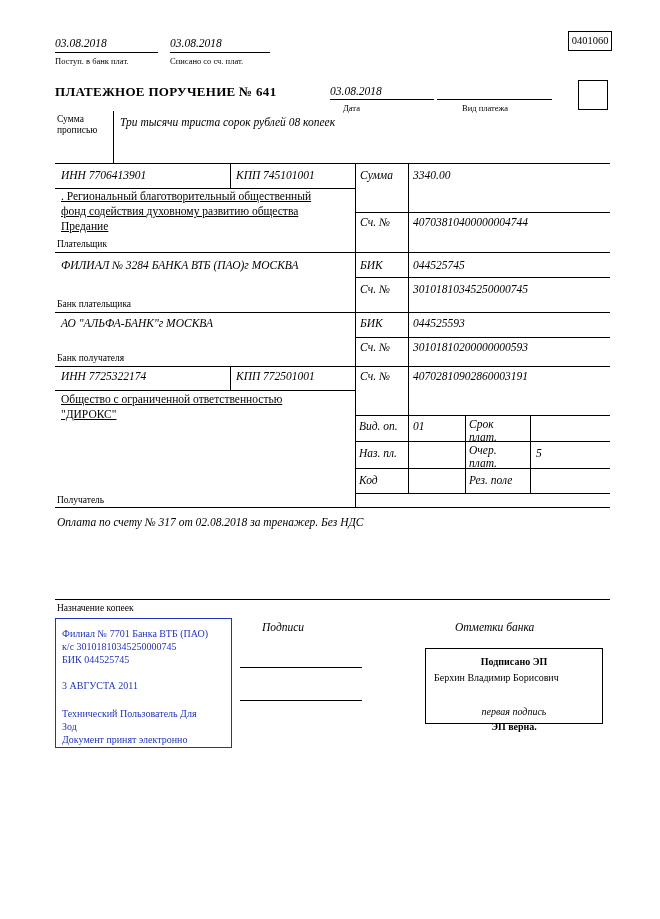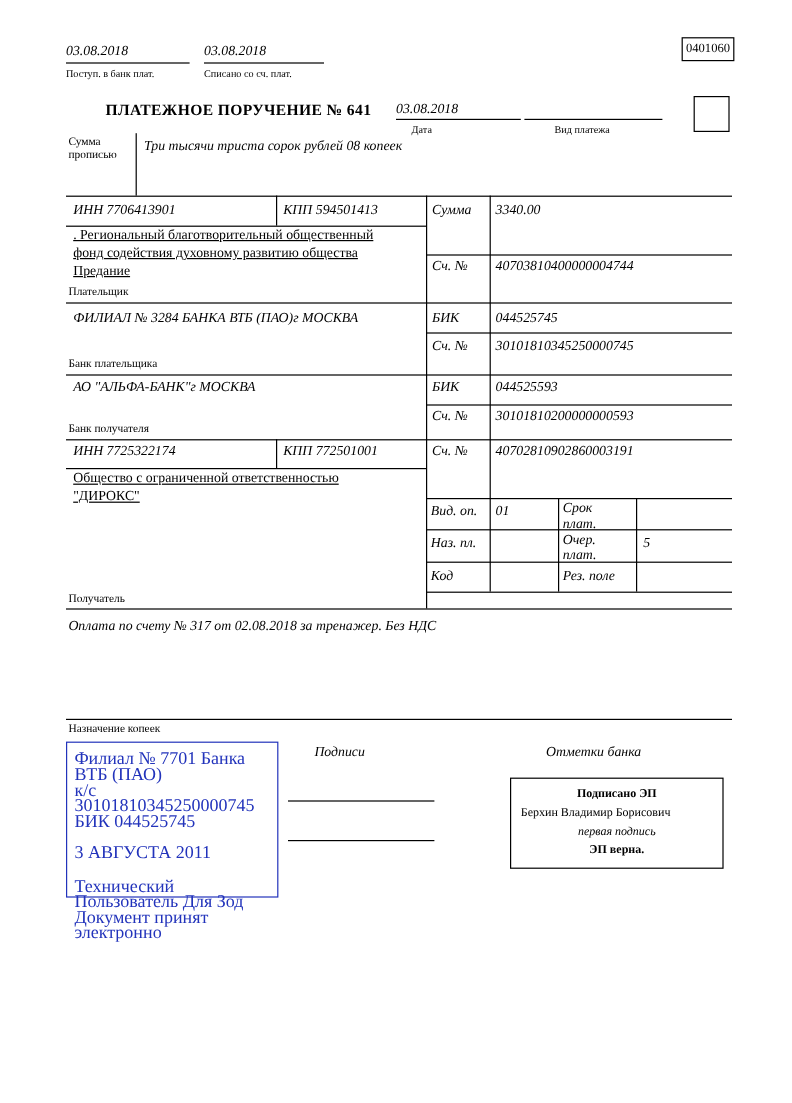--- a/index.html
+++ b/index.html
@@ -7,37 +7,37 @@
   .page {
     position:relative; width:660px; height:919px; background:#fff;
     font-family:"Liberation Serif","DejaVu Serif",serif; color:#000; overflow:hidden;
   }
   .txt  { position:absolute; white-space:nowrap; }
   .wrap { position:absolute; }
   .b    { font-size:11.5px; line-height:13px;font-style:italic; }
   .nameblk { font-size:11.5px; line-height:15px;text-decoration:underline; }
   .cap  { font-size:8.5px; line-height:10px; }
   .capm { font-size:9.5px; line-height:11px; }
-  .title { font-size:13px; font-weight:bold; letter-spacing:0.3px;margin-left:33px; }
+  .title { font-size:13px; font-weight:bold; letter-spacing:0.3px; }
   .hline { position:absolute; height:1px; background:#000; }
   .vline { position:absolute; width:1px;  background:#000; }
   .box   { position:absolute; border:1px solid #000; }
   .codebox { font-size:10.5px; line-height:18px; text-align:center; }
   .stamp {
     position:absolute; border:1px solid var(--stamp-blue,#2233bb);
-    color:var(--stamp-blue,#2233bb); font-size:15px; line-height:13px;
+    color:var(--stamp-blue,#2233bb); font-size:10px; line-height:13px;
     padding:8px 6px 0 6px;
   }
   .stamp p { margin:0; }
   .stamp .gap-a { margin-top:13px; }
   .stamp .gap-b { margin-top:15px; width:150px; }
   .esign { position:absolute; border:1px solid #000; font-size:10px; line-height:13px; padding:6px 8px 0 8px; }
   .esign .t { text-align:center; font-weight:bold; }
   .esign .n { margin-top:3px; }
-  .esign .i { margin-top:3px; text-align:center; font-style:italic; }
+  .esign .i { margin-top:21px; text-align:center; font-style:italic; }
   .esign .v { margin-top:2px; text-align:center; font-weight:bold; }
 </style>
 </head>
 <body>
 
 <div class="page">
 
   <div class="txt b" style="left:55px;top:37px">03.08.2018</div>
   <div class="hline" style="left:55px;top:52px;width:103px"></div>
   <div class="txt cap" style="left:55px;top:56px">Поступ. в банк плат.</div>
@@ -78,21 +78,21 @@
   <div class="hline" style="left:55px;top:507px;width:555px"></div>
 
   <div class="vline" style="left:230px;top:163px;height:25px"></div>
   <div class="vline" style="left:355px;top:163px;height:344px"></div>
   <div class="vline" style="left:408px;top:163px;height:330px"></div>
   <div class="vline" style="left:230px;top:366px;height:24px"></div>
   <div class="vline" style="left:465px;top:415px;height:78px"></div>
   <div class="vline" style="left:530px;top:415px;height:78px"></div>
 
   <div class="txt b" style="left:61px;top:169px">ИНН 7706413901</div>
-  <div class="txt b" style="left:236px;top:169px">КПП 594501413</div>
+  <div class="txt b" style="left:236px;top:169px">КПП 745101001</div>
   <div class="txt b" style="left:360px;top:169px">Сумма</div>
   <div class="txt b" style="left:413px;top:169px">3340.00</div>
 
   <div class="wrap nameblk" style="left:61px;top:189px;width:275px">. Региональный благотворительный общественный фонд содействия духовному развитию общества Предание</div>
   <div class="txt b" style="left:360px;top:216px">Сч. №</div>
   <div class="txt b" style="left:413px;top:216px">40703810400000004744</div>
   <div class="txt capm" style="left:57px;top:239px">Плательщик</div>
 
   <div class="txt b" style="left:61px;top:259px">ФИЛИАЛ № 3284 БАНКА ВТБ (ПАО)г МОСКВА</div>
   <div class="txt b" style="left:360px;top:259px">БИК</div>

